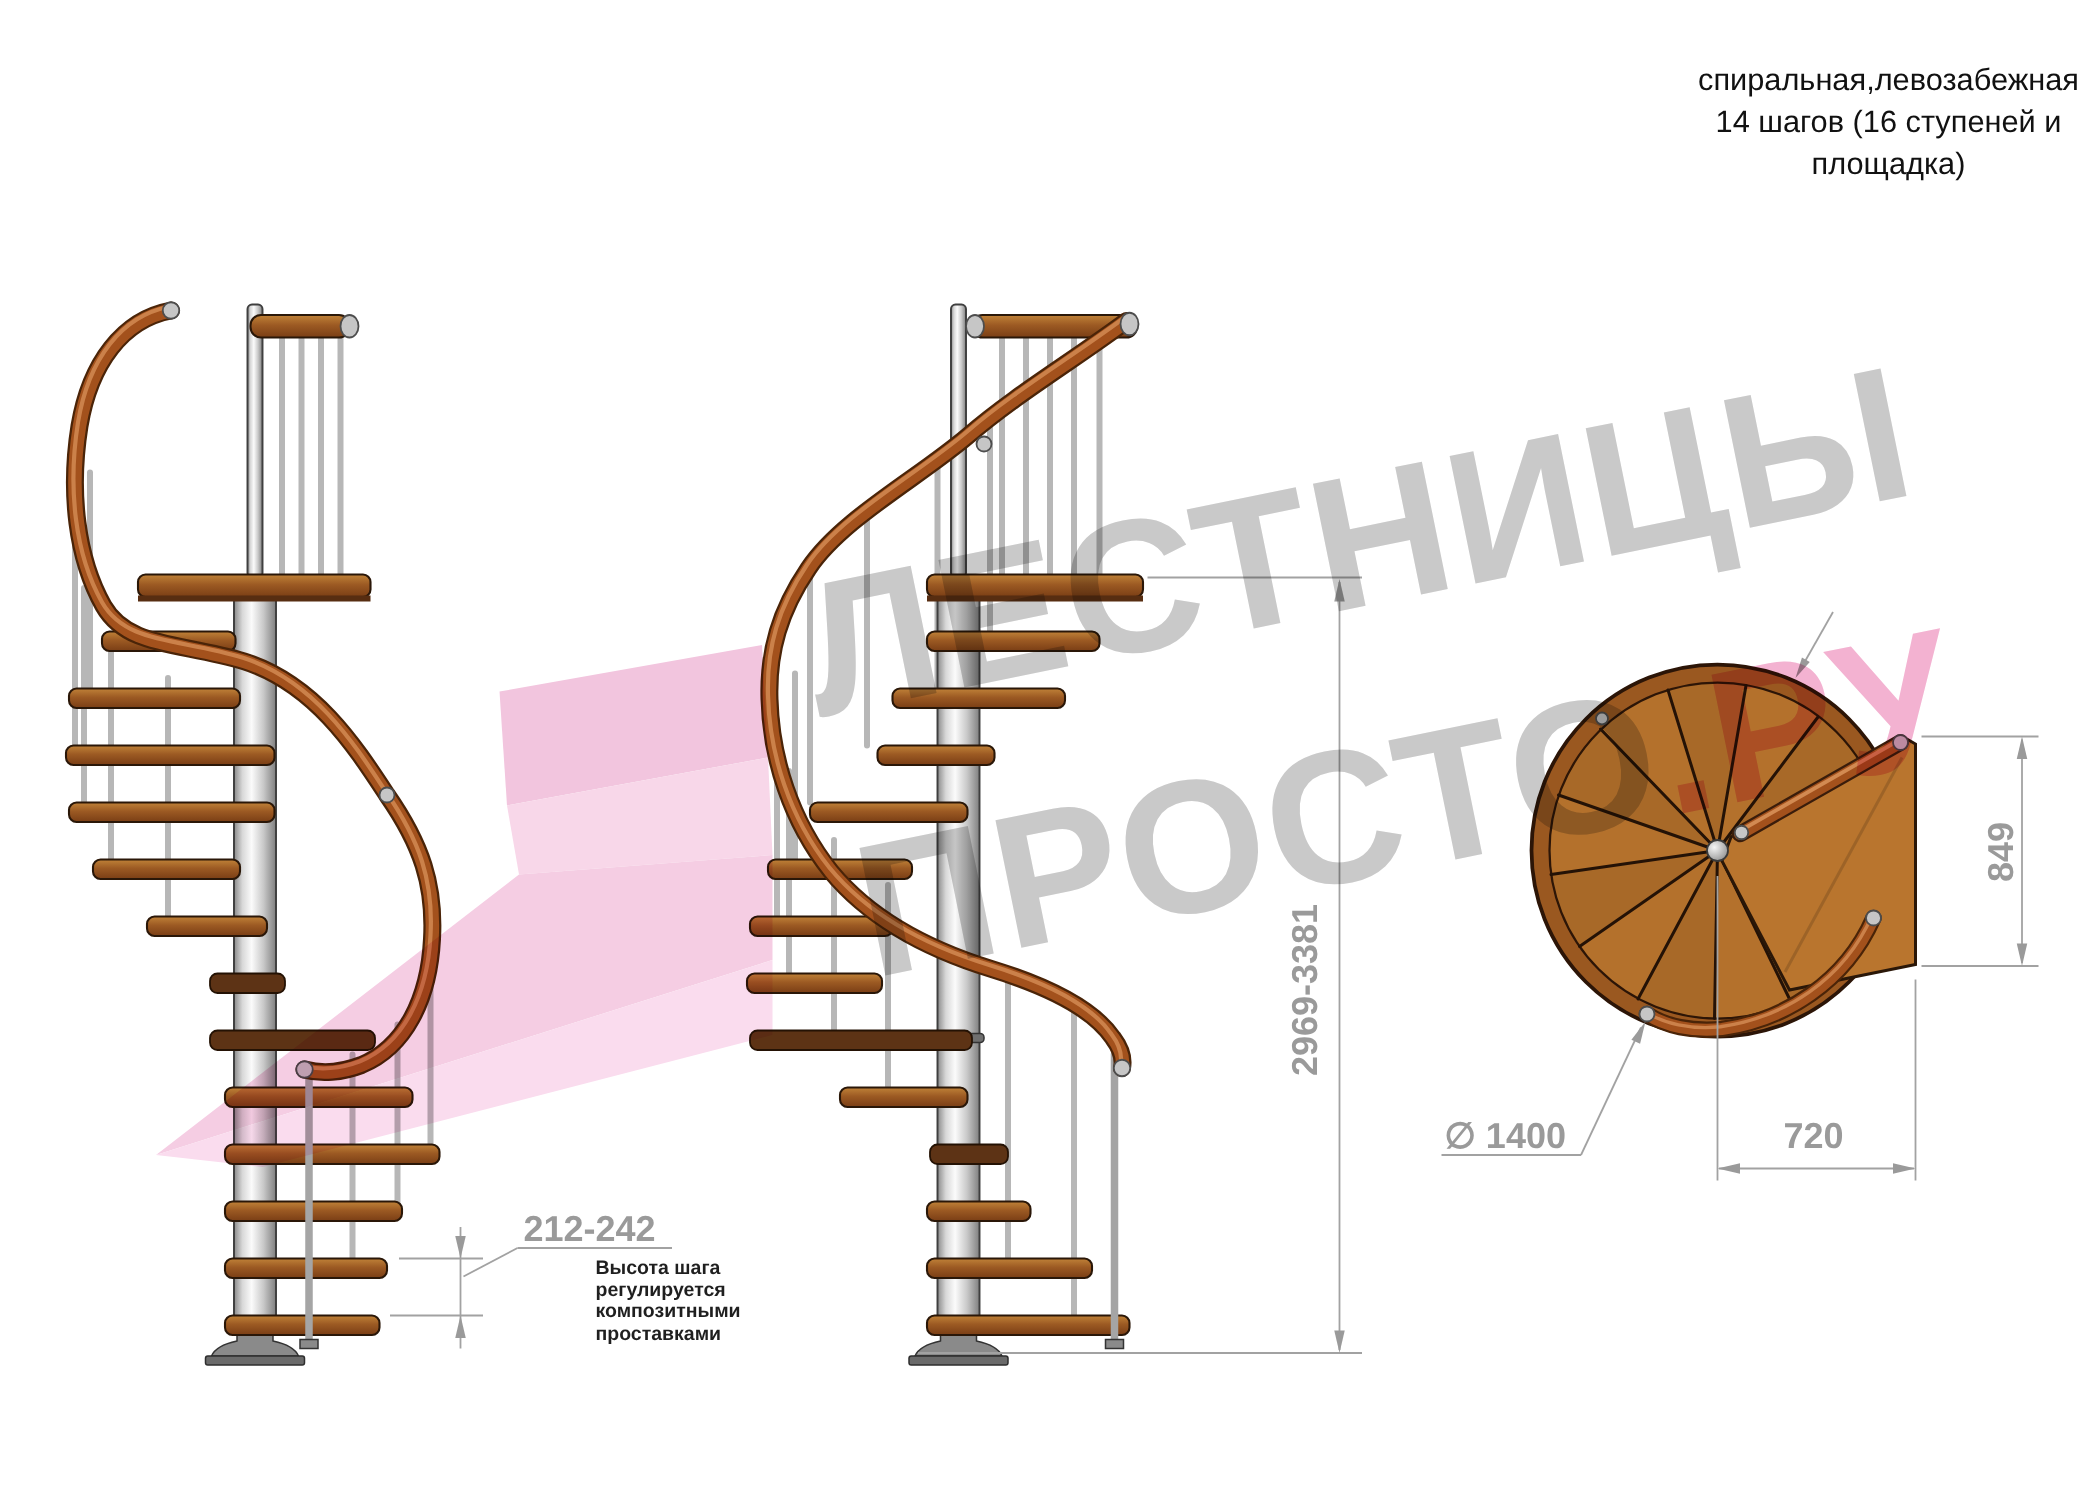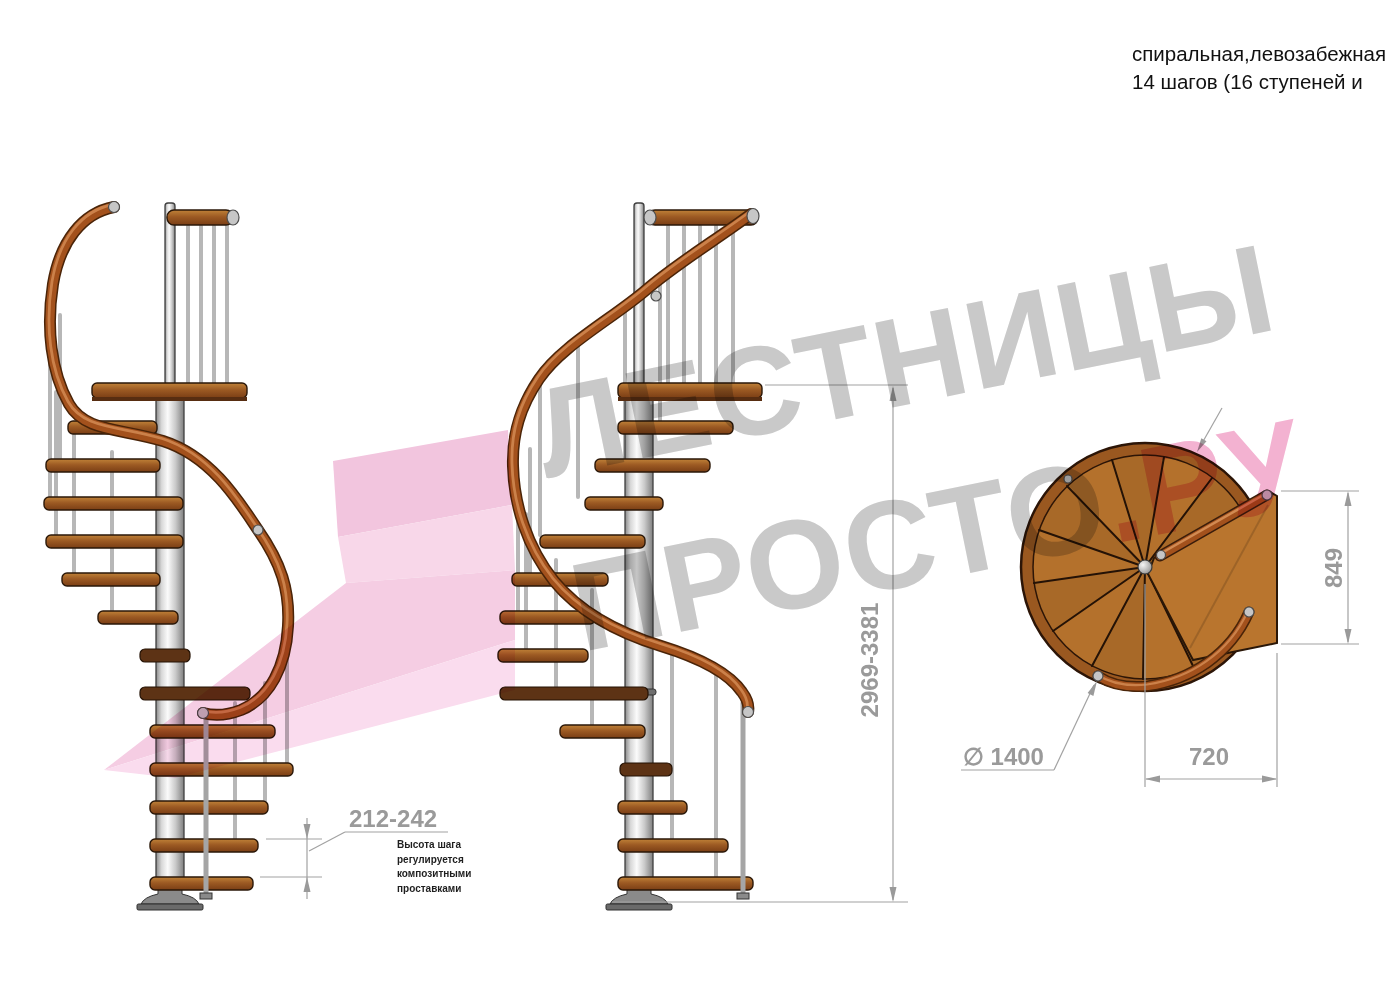--- a/index.html
+++ b/index.html
@@ -21,23 +21,23 @@
   .railH{fill:none;stroke:#d28a52;stroke-width:2.8;stroke-linecap:round;opacity:.85;}
   .cap  {fill:#c6c6c6;stroke:#4d4d4d;stroke-width:1.2;}
   .dimline{stroke:#a2a2a2;stroke-width:1.2;fill:none;}
   .dimarrow{fill:#9a9a9a;stroke:none;}
   .dim  {font-family:"Liberation Sans",sans-serif;font-weight:bold;font-size:24px;fill:#9a9a9a;}
   .wm   {font-family:"Liberation Sans",sans-serif;font-weight:bold;font-size:126px;
          fill:#c9c9c9;letter-spacing:2px;}
   .planline{stroke:#241206;stroke-width:2;stroke-linecap:round;}
   .wedge{fill:rgba(70,35,8,0.10);stroke:none;}
   
-  #title-block{position:absolute;top:40px;right:14px;text-align:left;color:#111;
+  #title-block{position:absolute;top:40px;right:14px;text-align:center;color:#111;
       font-size:20.5px;line-height:28px;font-weight:normal;z-index:2;}
-  #step-note{position:absolute;left:397px;top:838px;color:#1f1f1f;font-size:10px;
+  #step-note{position:absolute;left:397px;top:838px;color:#1f1f1f;font-size:13px;
       line-height:14.5px;font-weight:bold;white-space:pre-line;z-index:2;}
 </style>
 </head>
 <body>
 
 <div id="stage">
 
   <svg width="1400" height="1000" viewBox="0 0 1400 1000">
     <defs>
       <linearGradient id="gcol" x1="0" y1="0" x2="1" y2="0">
@@ -253,20 +253,21 @@
       <polygon points="104,770 346,583 515,570 515,640" fill="#f5cde3"></polygon>
       <polygon points="104,770 515,640 515,690 175,778" fill="#fadcee"></polygon>
     </g>
     <text class="wm" x="546" y="478" transform="rotate(-11.5 546 478)">ЛЕСТНИЦЫ</text>
     <text class="wm" x="582" y="652" transform="rotate(-11.5 582 652)"><tspan>ПРОСТО</tspan><tspan fill="#f3b2d1">.РУ</tspan></text>
   </svg>
 
   <div id="title-block">
     <div>спиральная,левозабежная</div>
     <div>14 шагов (16 ступеней и</div>
+    <div>площадка)</div>
   </div>
 
   <div id="step-note">Высота шага
 регулируется
 композитными
 проставками</div>
 
 </div>
 
 </body></html>

